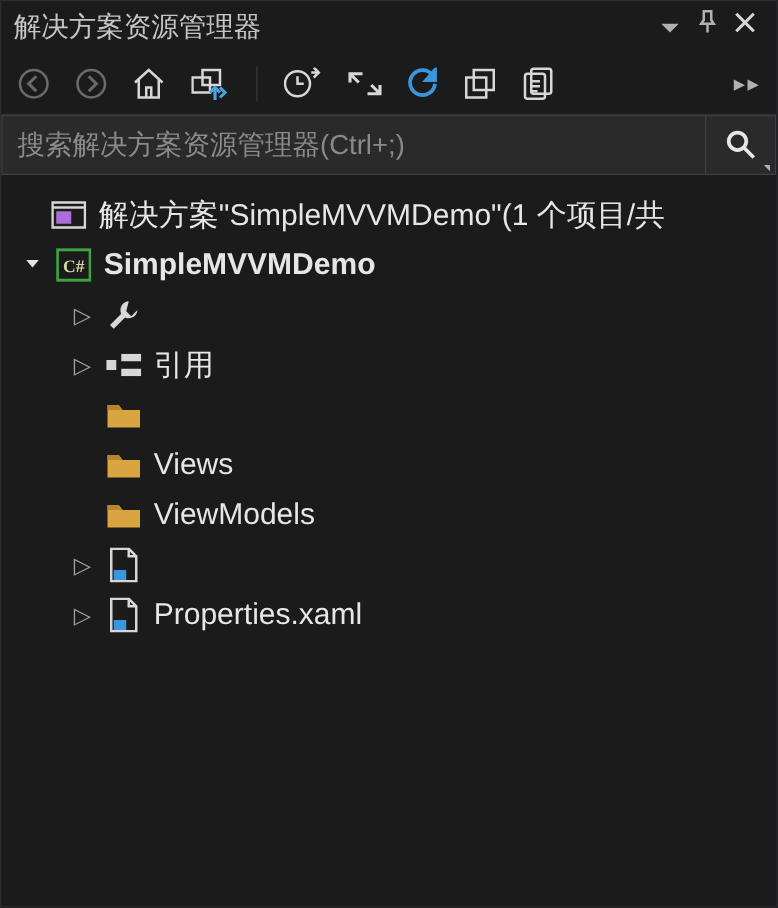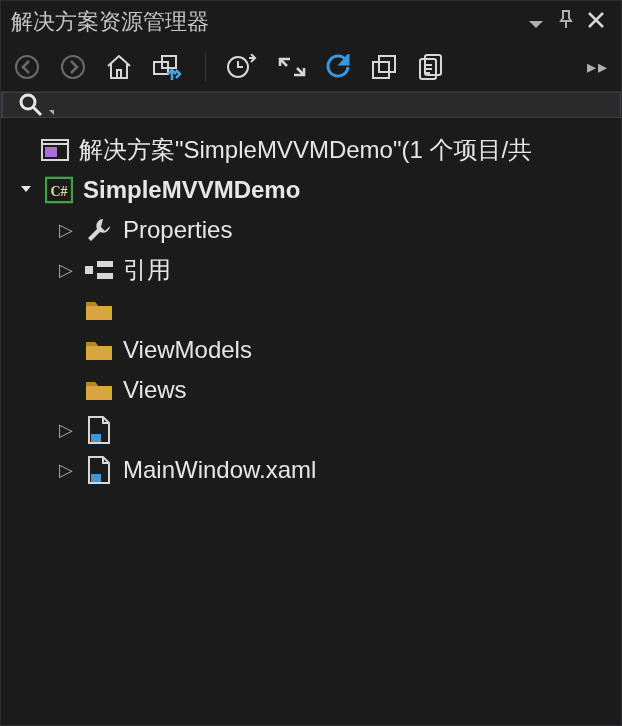--- a/index.html
+++ b/index.html
@@ -8,21 +8,20 @@
     width: 622px;
     height: 726px;
     background: #1b1b1c;
     font-family: "Segoe UI", "Microsoft YaHei", sans-serif;
     color: #d7d7d7;
     overflow: hidden;
     border: 1px solid #2d2d30;
   }
   .titlebar {
     display: flex;
-    align-items: center;
     padding: 6px 10px 10px 10px;
     font-size: 22px;
     color: #c5c5c5;
   }
   .titlebar .title { flex: 1; }
   .titlebar .win-ctrl { width: 30px; text-align: center; }
   .toolbar {
     display: flex;
     align-items: center;
     padding: 4px 8px 8px 10px;
@@ -198,20 +197,21 @@
         <rect x="3" y="6" width="16" height="20" rx="2"></rect>
         <rect x="8" y="2" width="16" height="20" rx="2"></rect>
         <path d="M7 12 H15 M7 16 H15 M7 20 H13"></path>
       </svg>
     </div>
   </div>
   <div class="tb-overflow">▸▸</div>
 </div>
 
 <div class="searchbar">
+  <input type="text" placeholder="搜索解决方案资源管理器(Ctrl+;)" style="">
   <div class="search-btn">
     <svg width="24" height="24" viewBox="0 0 24 24">
       <circle cx="9" cy="9" r="7" fill="none" stroke="#e6e6e6" stroke-width="3"></circle>
       <path d="M14 14 L22 22" stroke="#e6e6e6" stroke-width="3"></path>
     </svg>
     <div class="search-dd"></div>
   </div>
 </div>
 
 <div class="tree">
@@ -243,21 +243,20 @@
     <span class="node-label bold">SimpleMVVMDemo</span>
   </div>
 
   <div class="node" style="--indent:56px">
     <span class="expander">▷</span>
     <span class="node-icon">
       <svg width="26" height="26" viewBox="0 0 26 26" fill="#d7d7d7">
         <path d="M17 2 a7 7 0 0 0 -6 10 L2 21 l3 3 9-9 a7 7 0 0 0 10-6 l-5 5 -4-4 z"></path>
       </svg>
     </span>
-    <span class="node-label">Properties</span>
   </div>
 
   <div class="node" style="--indent:56px">
     <span class="expander">▷</span>
     <span class="node-icon">
       <svg width="28" height="18" viewBox="0 0 28 18">
         <rect x="0" y="5" width="8" height="8" fill="#d7d7d7"></rect>
         <rect x="12" y="0" width="16" height="6" fill="#d7d7d7"></rect>
         <rect x="12" y="12" width="16" height="6" fill="#d7d7d7"></rect>
       </svg>
@@ -276,32 +275,32 @@
   </div>
 
   <div class="node" style="--indent:56px">
     <span class="expander empty">▷</span>
     <span class="node-icon">
       <svg width="28" height="22" viewBox="0 0 28 22">
           <path d="M1 3 h9 l3 4 h14 v14 h-26 z" fill="#d9a541"></path>
           <path d="M1 3 h9 l3 4 h-12 z" fill="#b8842e"></path>
         </svg>
     </span>
-    <span class="node-label">ViewModels</span>
+    <span class="node-label">Views</span>
   </div>
 
   <div class="node" style="--indent:56px">
     <span class="expander empty">▷</span>
     <span class="node-icon">
       <svg width="28" height="22" viewBox="0 0 28 22">
           <path d="M1 3 h9 l3 4 h14 v14 h-26 z" fill="#d9a541"></path>
           <path d="M1 3 h9 l3 4 h-12 z" fill="#b8842e"></path>
         </svg>
     </span>
-    <span class="node-label">Views</span>
+    <span class="node-label">ViewModels</span>
   </div>
 
   <div class="node" style="--indent:56px">
     <span class="expander">▷</span>
     <span class="node-icon">
       <svg width="24" height="28" viewBox="0 0 24 28">
         <path d="M2 1 h14 l6 6 v20 h-20 z" fill="none" stroke="#d7d7d7" stroke-width="2"></path>
         <path d="M16 1 v6 h6" fill="none" stroke="#d7d7d7" stroke-width="2"></path>
         <rect x="4" y="18" width="10" height="8" fill="#3a96dd"></rect>
       </svg>
@@ -310,16 +309,16 @@
 
   <div class="node" style="--indent:56px">
     <span class="expander">▷</span>
     <span class="node-icon">
       <svg width="24" height="28" viewBox="0 0 24 28">
         <path d="M2 1 h14 l6 6 v20 h-20 z" fill="none" stroke="#d7d7d7" stroke-width="2"></path>
         <path d="M16 1 v6 h6" fill="none" stroke="#d7d7d7" stroke-width="2"></path>
         <rect x="4" y="18" width="10" height="8" fill="#3a96dd"></rect>
       </svg>
     </span>
-    <span class="node-label">MainWindow.xaml</span>
+    <span class="node-label">Properties.xaml</span>
   </div>
 
 </div>
 
 </body></html>

